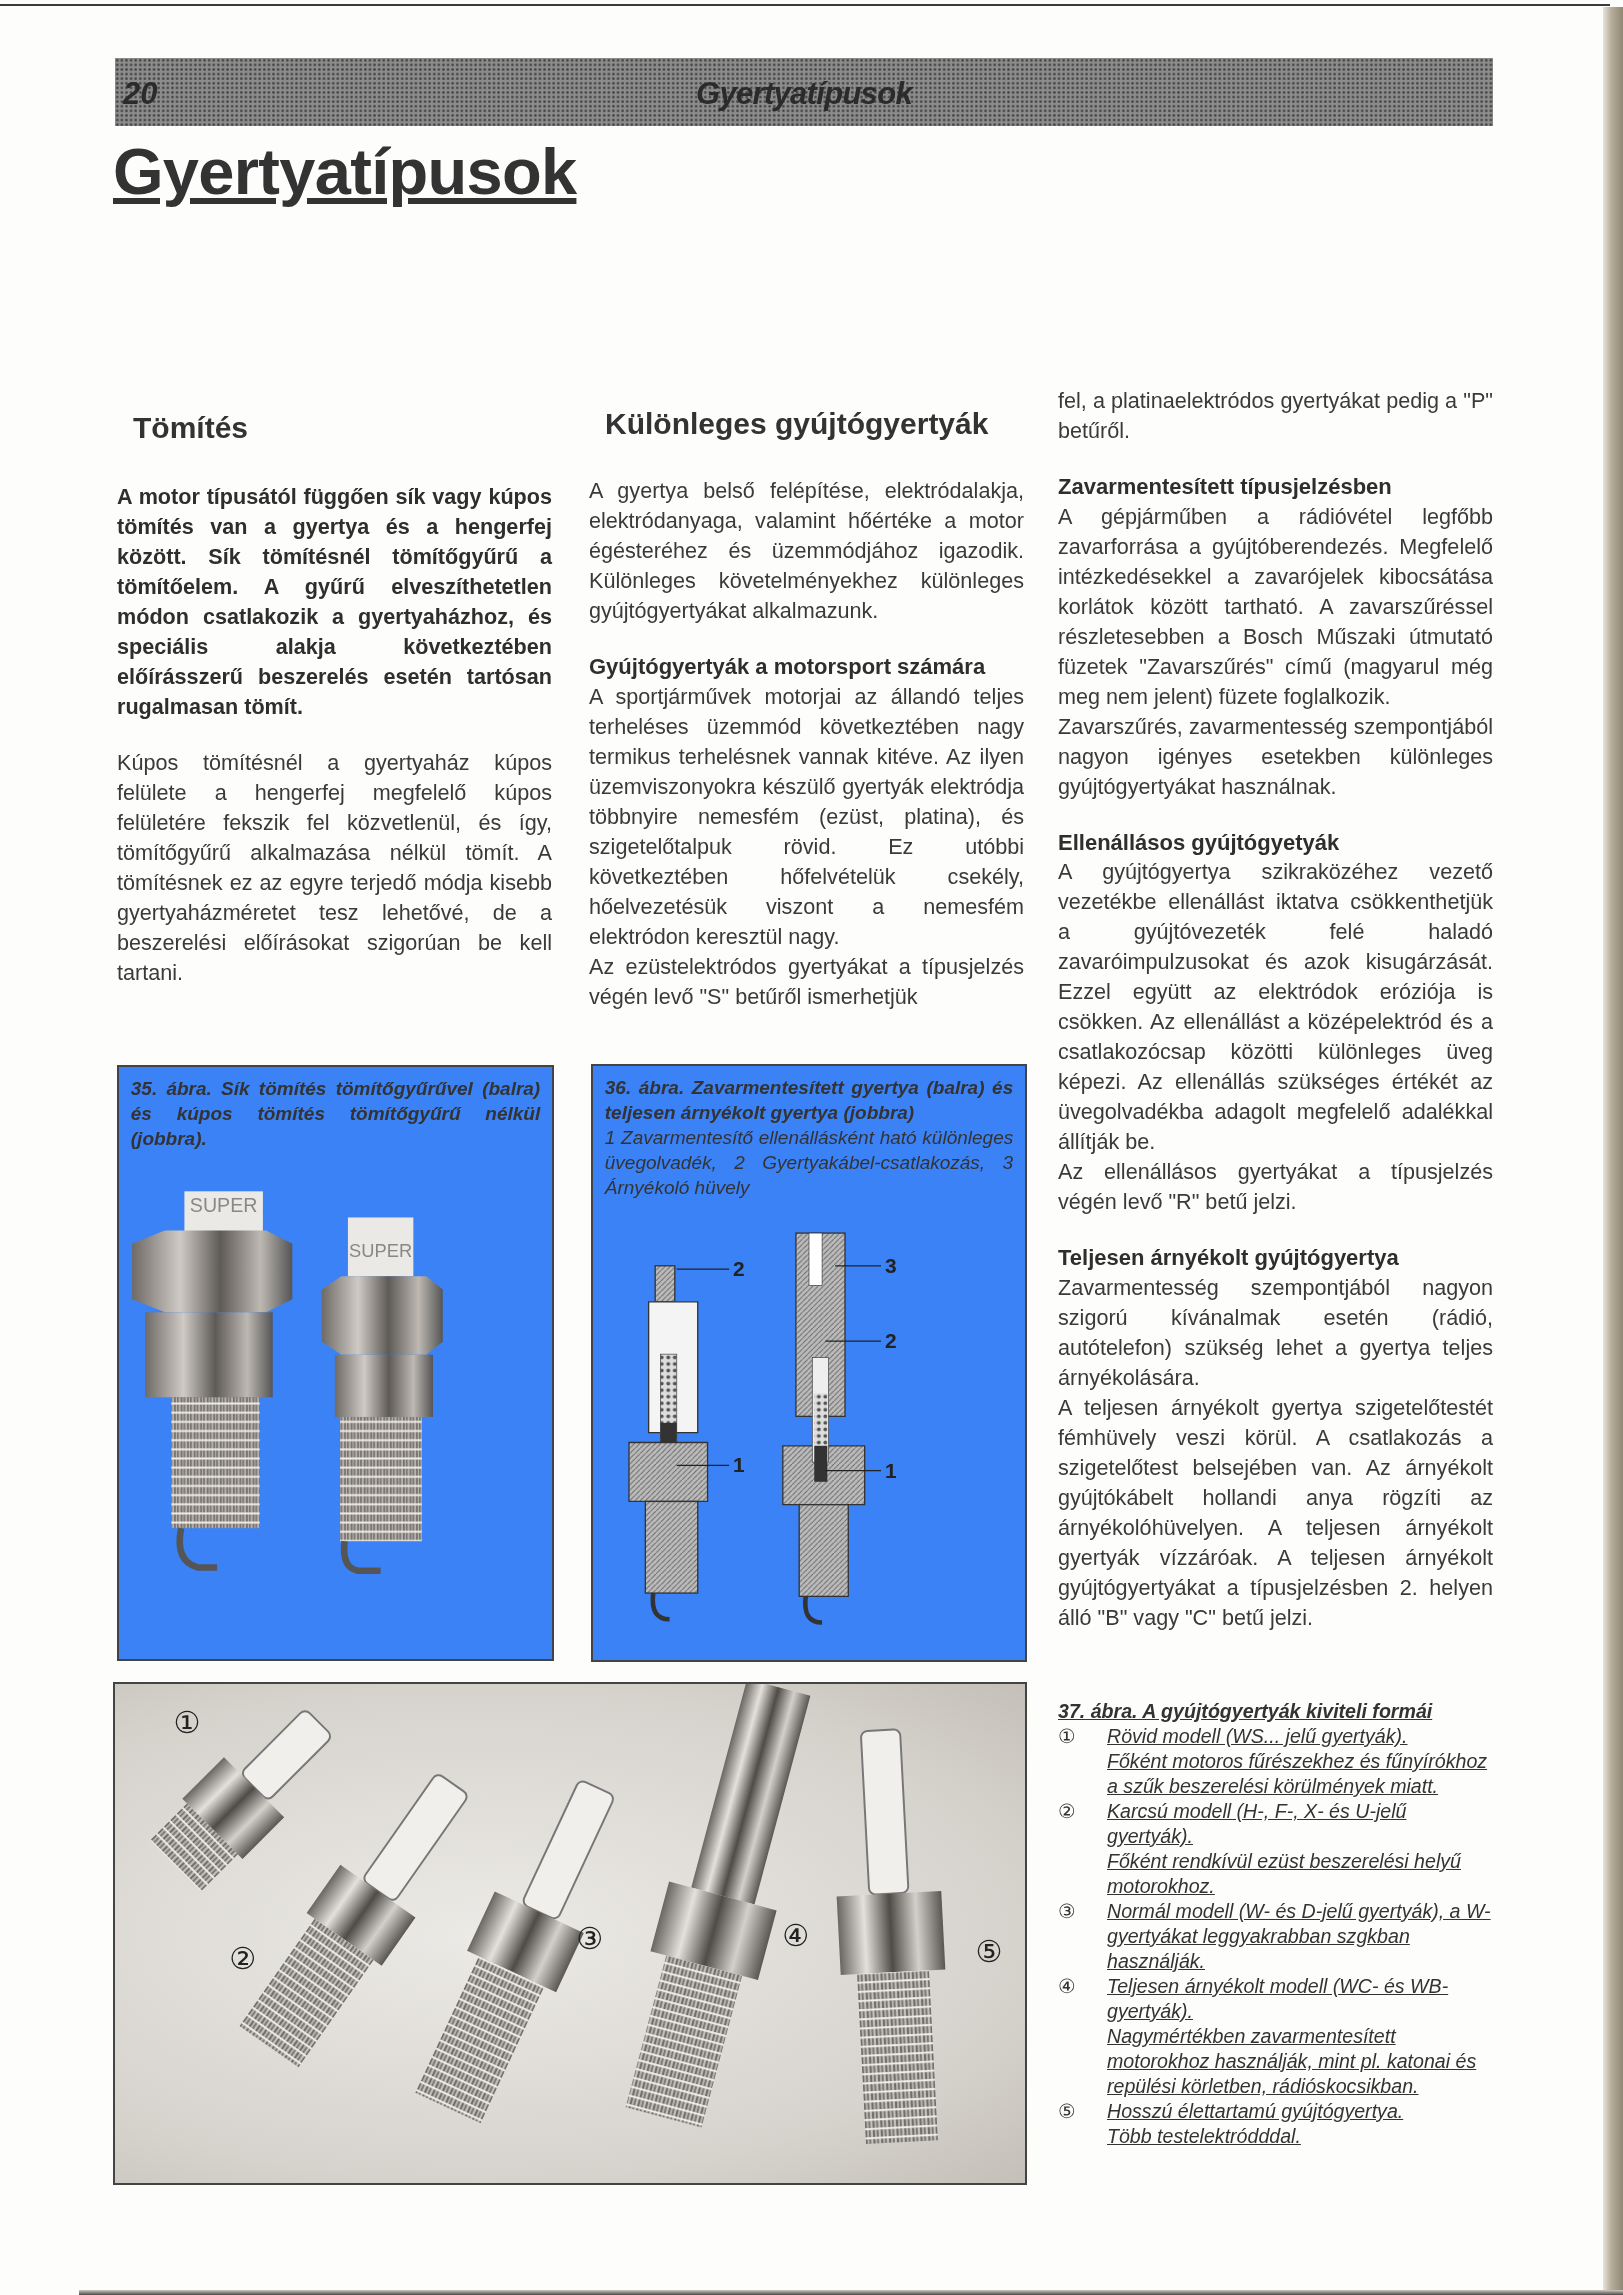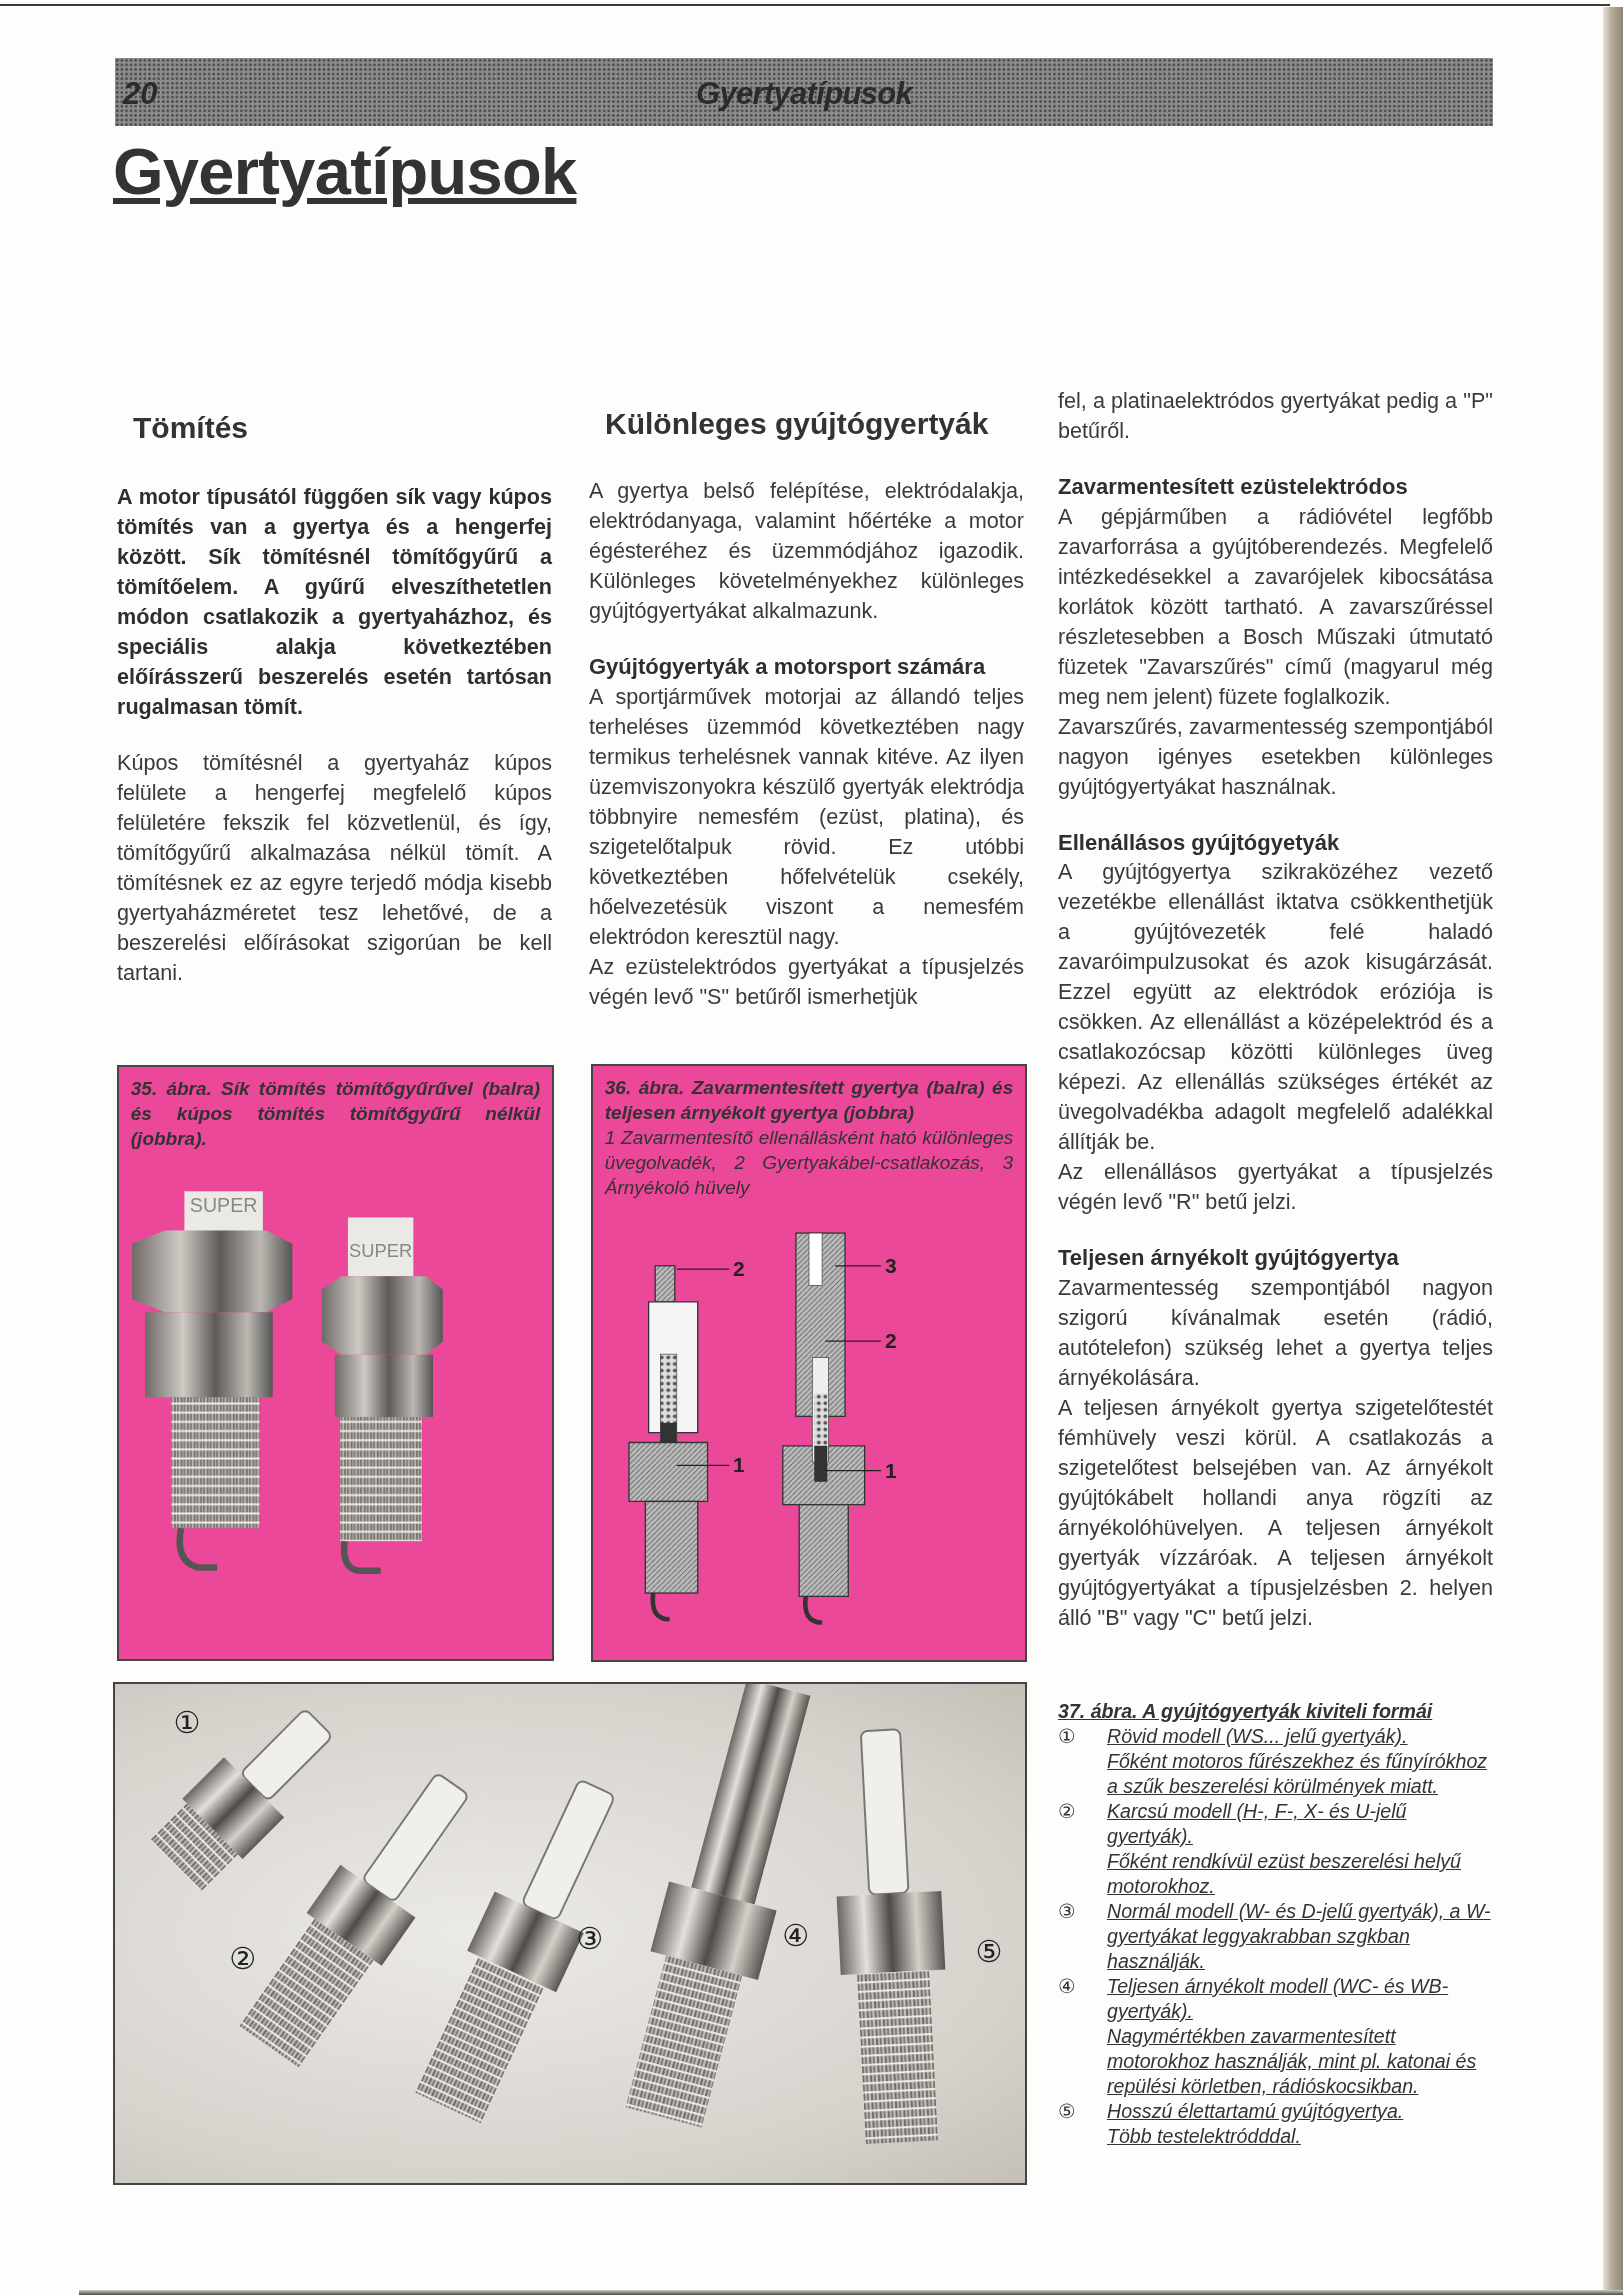--- a/index.html
+++ b/index.html
@@ -28,21 +28,21 @@
   .col { position: absolute; font-size: 21.6px; line-height: 30px; color: #3a3a3a; }
   .col p { margin: 0; text-align: justify; }
   .col h2 { margin: 16px; font-size: 30px; font-weight: bold; color: #333; line-height: 37px; }
   .col h3 { margin: 0; font-size: 22px; font-weight: bold; color: #2e2e2e; line-height: 29.5px; }
   .lead { font-weight: bold; color: #2e2e2e !important; }
 
   .col1 { left: 117px; top: 393px; width: 435px; }
   .col2 { left: 589px; top: 389px; width: 435px; }
   .col3 { left: 1058px; top: 386px; width: 435px; }
 
-  .fig-box { position: absolute; border: 2px solid #444; background: #ec4899; }
+  .fig-box { position: absolute; border: 2px solid #444; background: #3b82f6; }
   .fig35 { left: 117px; top: 1065px; width: 433px; height: 592px; }
   .fig36 { left: 591px; top: 1064px; width: 432px; height: 594px; }
   .fig-caption { position: absolute; left: 11.8px; top: 9.2px; right: 11.8px; font-size: 19px; line-height: 25px; font-style: italic; color: #333; text-align: justify; }
   .fig-caption b { font-weight: bold; }
 
   .fig37 { left: 113px; top: 1682px; width: 910px; height: 499px; border: 2px solid #444;
     background: radial-gradient(ellipse at 40% 50%, #eceae6 0%, #d6d3cd 70%, #c4c0b8 100%); overflow: hidden; }
 
   .fig37-caption { left: 1058px; top: 1699px; width: 435px; font-size: 19.6px; line-height: 25px; font-style: italic; color: #333; }
   .fig37-caption .title { font-weight: bold; }
@@ -77,21 +77,21 @@
   <p>A gyertya belső felépítése, elektródalakja, elektródanyaga, valamint hőértéke a motor égésteréhez és üzemmódjához igazodik. Különleges követelményekhez különleges gyújtógyertyákat alkalmazunk.</p>
   <div style="height:26px"></div>
   <h3>Gyújtógyertyák a motorsport számára</h3>
   <p>A sportjárművek motorjai az állandó teljes terheléses üzemmód következtében nagy termikus terhelésnek vannak kitéve. Az ilyen üzemviszonyokra készülő gyertyák elektródja többnyire nemesfém (ezüst, platina), és szigetelőtalpuk rövid. Ez utóbbi következtében hőfelvételük csekély, hőelvezetésük viszont a nemesfém elektródon keresztül nagy.</p>
   <p>Az ezüstelektródos gyertyákat a típusjelzés végén levő "S" betűről ismerhetjük</p>
 </div>
 
 <div class="col col3">
   <p>fel, a platinaelektródos gyertyákat pedig a "P" betűről.</p>
   <div style="height:26px"></div>
-  <h3>Zavarmentesített ezüstelektródos</h3>
+  <h3>Zavarmentesített típusjelzésben</h3>
   <p>A gépjárműben a rádióvétel legfőbb zavarforrása a gyújtóberendezés. Megfelelő intézkedésekkel a zavarójelek kibocsátása korlátok között tartható. A zavarszűréssel részletesebben a Bosch Műszaki útmutató füzetek "Zavarszűrés" című (magyarul még meg nem jelent) füzete foglalkozik.</p>
   <p>Zavarszűrés, zavarmentesség szempontjából nagyon igényes esetekben különleges gyújtógyertyákat használnak.</p>
   <div style="height:26px"></div>
   <h3>Ellenállásos gyújtógyetyák</h3>
   <p>A gyújtógyertya szikraközéhez vezető vezetékbe ellenállást iktatva csökkenthetjük a gyújtóvezeték felé haladó zavaróimpulzusokat és azok kisugárzását. Ezzel együtt az elektródok eróziója is csökken. Az ellenállást a középelektród és a csatlakozócsap közötti különleges üveg képezi. Az ellenállás szükséges értékét az üvegolvadékba adagolt megfelelő adalékkal állítják be.</p>
   <p>Az ellenállásos gyertyákat a típusjelzés végén levő "R" betű jelzi.</p>
   <div style="height:26px"></div>
   <h3>Teljesen árnyékolt gyújtógyertya</h3>
   <p>Zavarmentesség szempontjából nagyon szigorú kívánalmak esetén (rádió, autótelefon) szükség lehet a gyertya teljes árnyékolására.</p>
   <p>A teljesen árnyékolt gyertya szigetelőtestét fémhüvely veszi körül. A csatlakozás a szigetelőtest belsejében van. Az árnyékolt gyújtókábelt hollandi anya rögzíti az árnyékolóhüvelyen. A teljesen árnyékolt gyertyák vízzáróak. A teljesen árnyékolt gyújtógyertyákat a típusjelzésben 2. helyen álló "B" vagy "C" betű jelzi.</p>

